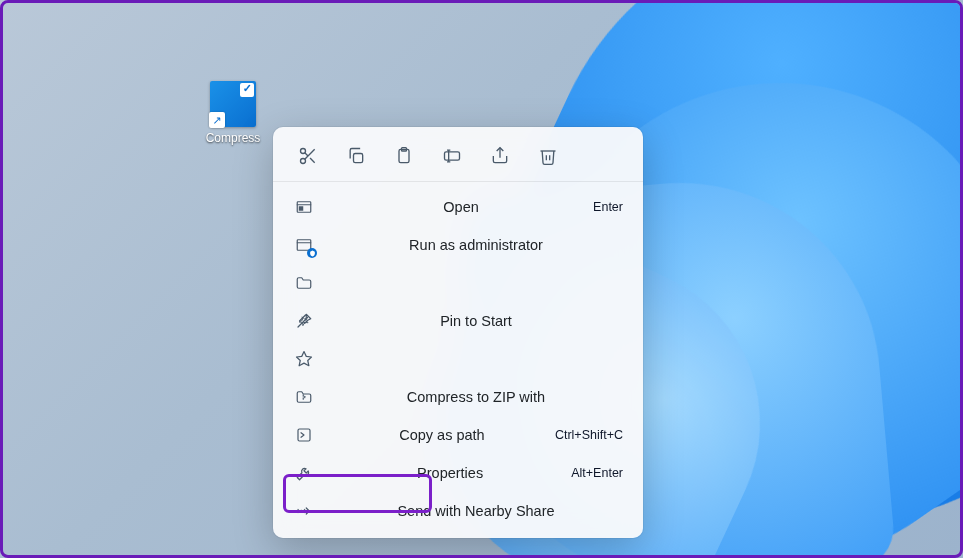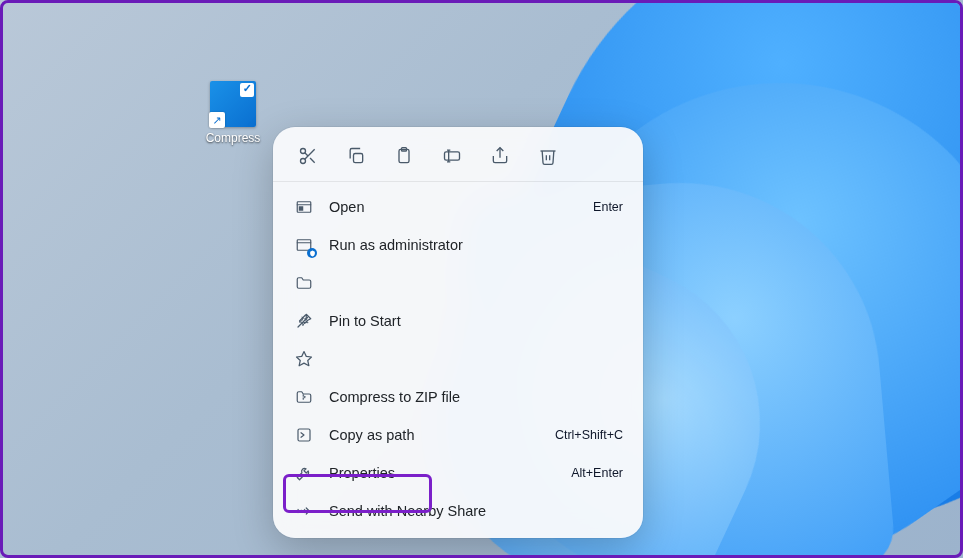--- a/index.html
+++ b/index.html
@@ -82,23 +82,24 @@
     }
 
     
     .context-menu {
       position: absolute;
       left: 270px;
       top: 124px;
       width: 370px;
       background: rgba(248, 249, 251, 0.96);
       backdrop-filter: blur(12px);
-      border-radius: 22px;
+      border-radius: 10px;
       box-shadow: 0 12px 40px rgba(0,0,0,.22), 0 0 0 1px rgba(0,0,0,.05);
       padding: 8px 0;
+      text-align: center;
     }
 
     .quick-actions {
       display: flex;
       gap: 22px;
       padding: 8px 22px 12px 22px;
       border-bottom: 1px solid rgba(0,0,0,.08);
       margin-bottom: 6px;
     }
     .qa-btn {
@@ -277,21 +278,21 @@
 
   <div class="menu-item">
     <span class="mi-icon">
       <svg viewBox="0 0 24 24">
           <path d="M3 7a2 2 0 0 1 2-2h4l2 3h8a2 2 0 0 1 2 2v7a2 2 0 0 1-2 2H5a2 2 0 0 1-2-2V7z"></path>
           <line x1="11" y1="9" x2="11" y2="11"></line>
           <line x1="13" y1="11" x2="13" y2="13"></line>
           <line x1="11" y1="13" x2="11" y2="15"></line>
         </svg>
     </span>
-    <span class="mi-label">Compress to ZIP file</span>
+    <span class="mi-label">Compress to ZIP with</span>
   </div>
 
   <div class="menu-item">
     <span class="mi-icon">
       <svg viewBox="0 0 24 24">
           <rect x="4" y="4" width="16" height="16" rx="2"></rect>
           <path d="M8 9l4 3-4 3"></path>
         </svg>
     </span>
     <span class="mi-label">Copy as path</span>

